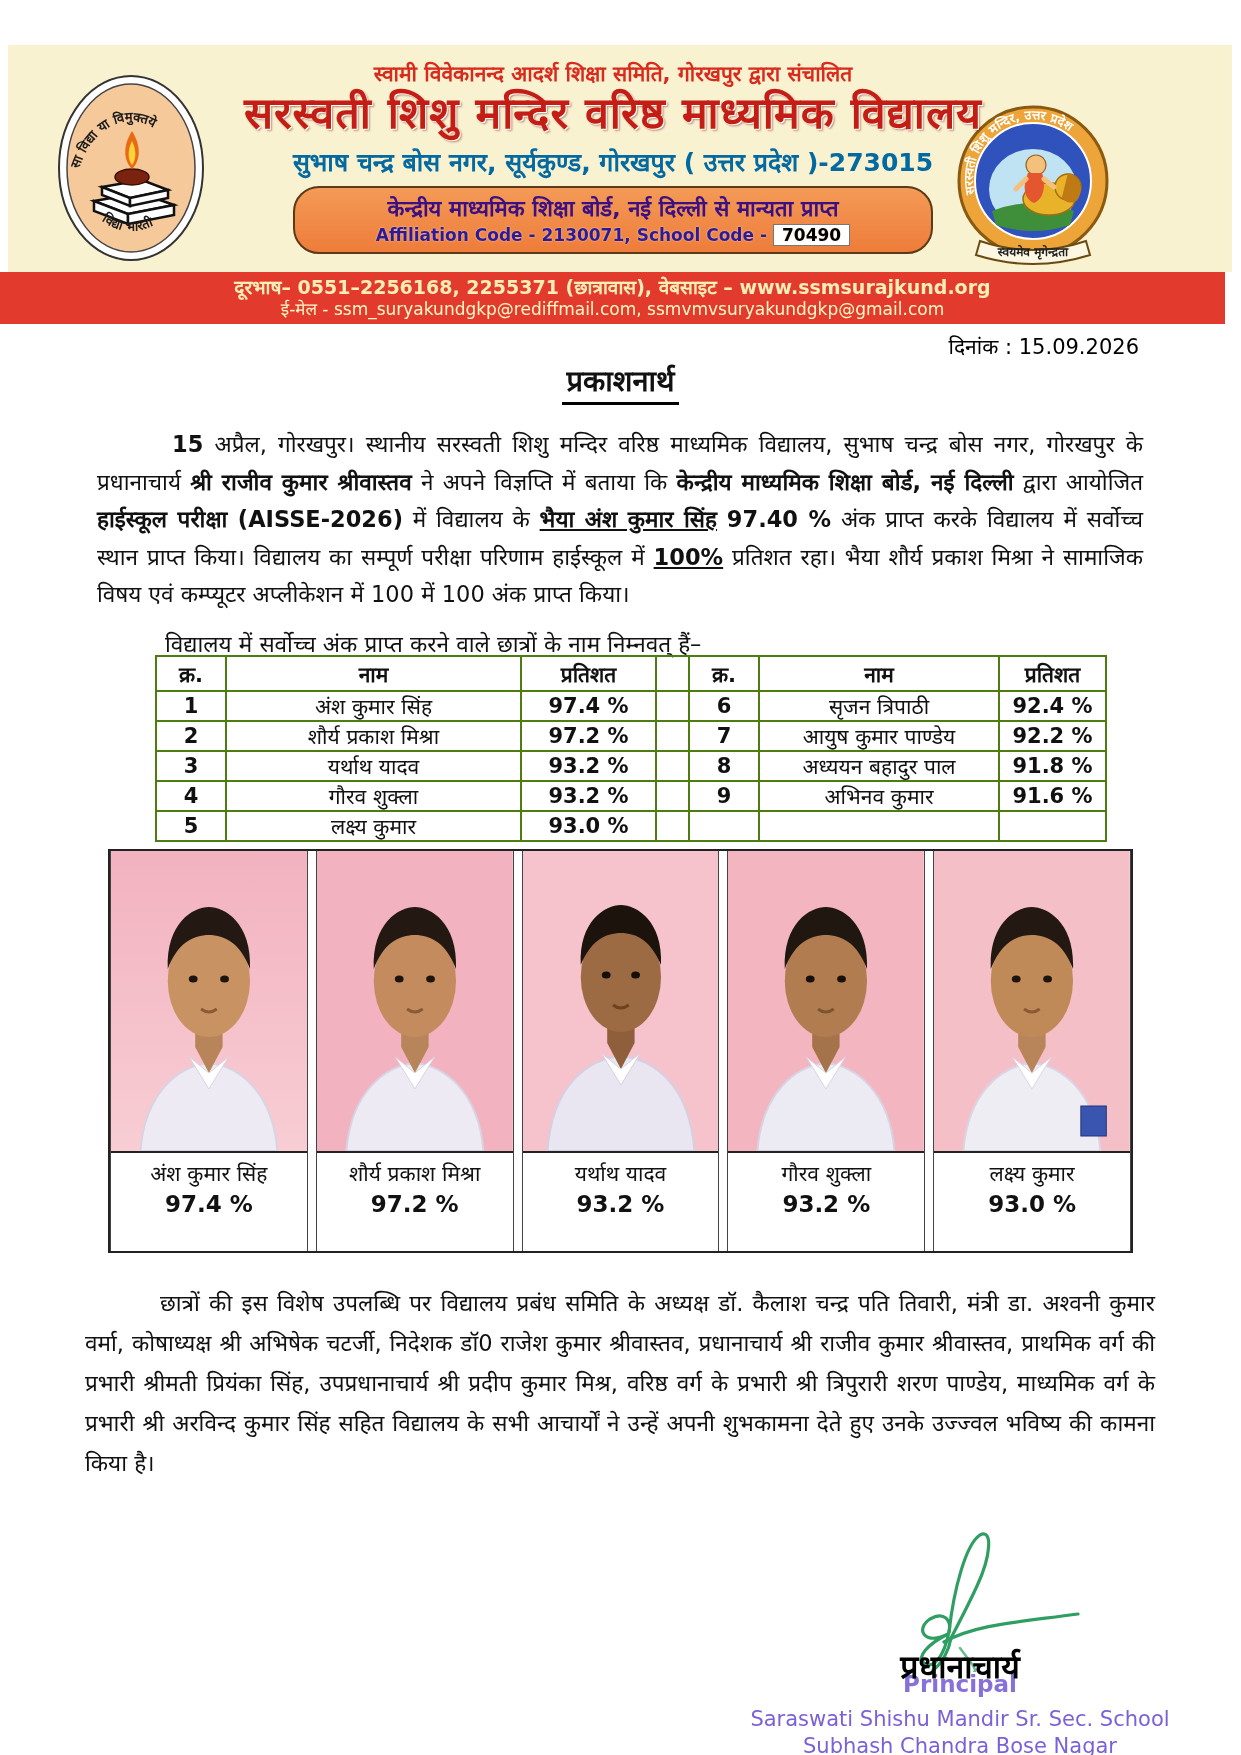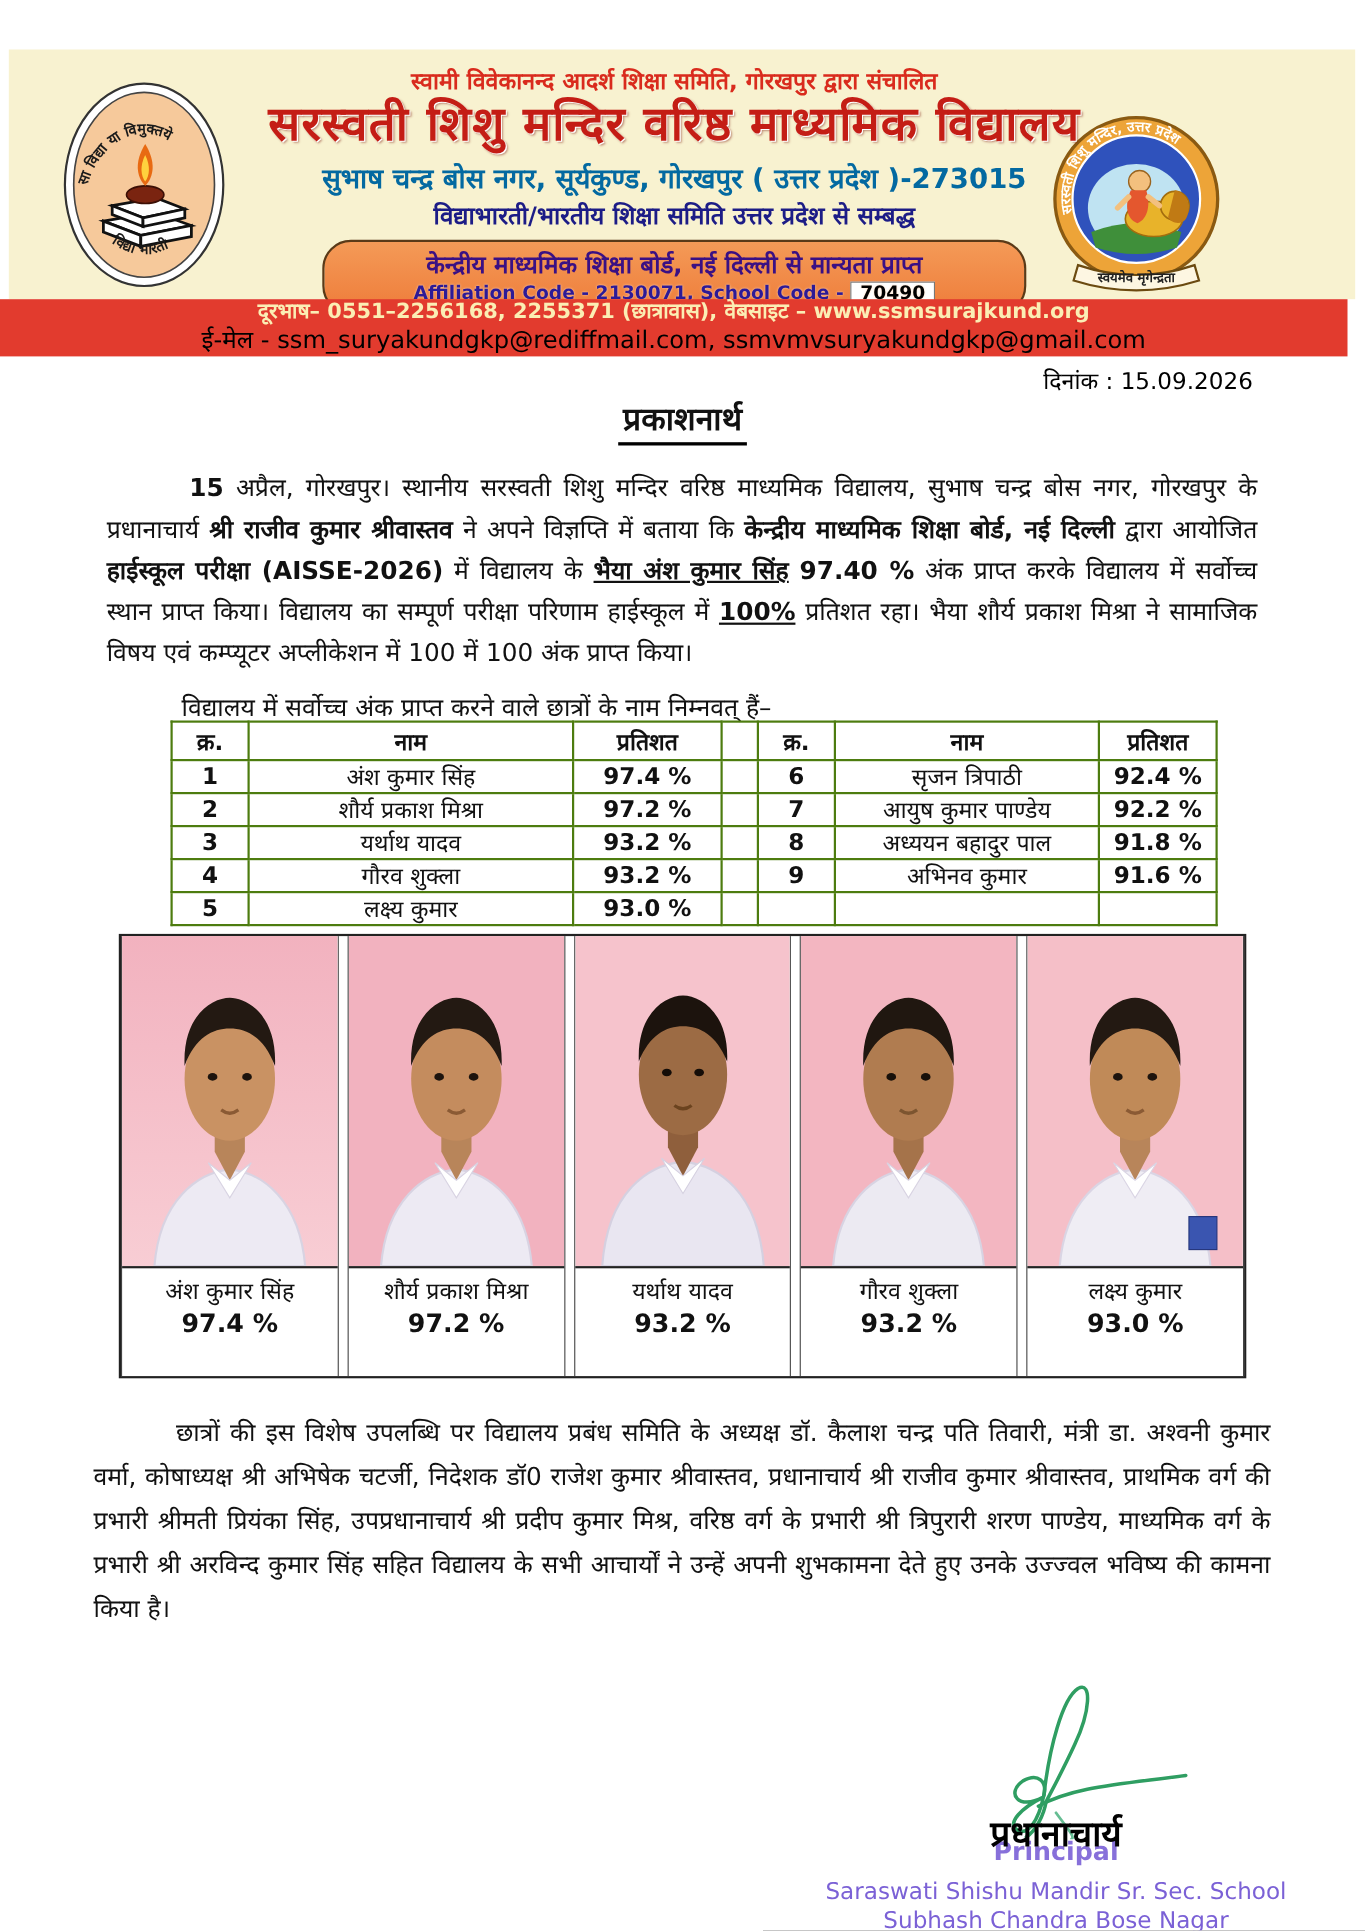--- a/index.html
+++ b/index.html
@@ -35,21 +35,21 @@
   .code-box { background:#ffffff; color:#000; padding:0 8px; font-size:17px; border:1px solid #777; }
 
   .logo-left  { position:absolute; left:48px;  top:28px; }
   .logo-right { position:absolute; right:118px; top:58px; }
 
   .redbar {
     position:absolute; top:272px; left:0; right:16px; height:52px; background:#e23b2e;
     display:flex; flex-direction:column; align-items:center; justify-content:center; line-height:1.25;
   }
   .redbar .l1 { color:#fbeeb4; font-size:19px; font-weight:bold; }
-  .redbar .l2 { color:#000000; font-size:22px; }
+  .redbar .l2 { color:#fef9c3; font-size:17px; }
 
   
   .date-line { position:absolute; top:332px; right:102px; font-size:21px; color:#000; }
   .doc-title-wrap { position:absolute; top:360px; left:0; right:0; text-align:center; }
   .doc-title { display:inline-block; font-size:29px; font-weight:bold;
                border-bottom:3px solid #000; padding:0 4px 3px; }
 
   .para1 { position:absolute; top:414px; left:85px; width:1070px;
            font-size:22.5px; line-height:37.5px; text-align:justify; }
   .para1 .lead { text-indent:75px; margin:12px; }
@@ -152,21 +152,20 @@
 
         <path d="M28,138 Q81,156 134,138 L138,152 Q81,170 24,152 Z" fill="#fdf6e2" stroke="#6b4a10" stroke-width="2"></path>
         <text x="81" y="153" text-anchor="middle" font-size="12" font-weight="bold" fill="#222">स्वयमेव मृगेन्द्रता</text>
       </svg>
     </div>
 
     <div class="band-center">
       <div class="managed-by">स्वामी विवेकानन्द आदर्श शिक्षा समिति, गोरखपुर द्वारा संचालित</div>
       <div class="school-name">सरस्वती शिशु मन्दिर वरिष्ठ माध्यमिक विद्यालय</div>
       <div class="addr1">सुभाष चन्द्र बोस नगर, सूर्यकुण्ड, गोरखपुर ( उत्तर प्रदेश )-273015</div>
-      <div class="addr2">विद्याभारती/भारतीय शिक्षा समिति उत्तर प्रदेश से सम्बद्ध</div>
       <div class="pill">
         <div class="pill-line1">केन्द्रीय माध्यमिक शिक्षा बोर्ड, नई दिल्ली से मान्यता प्राप्त</div>
         <div class="pill-line2">
           <span>Affiliation Code - 2130071, School Code -</span>
           <span class="code-box">70490</span>
         </div>
       </div>
     </div>
   </div>
 

